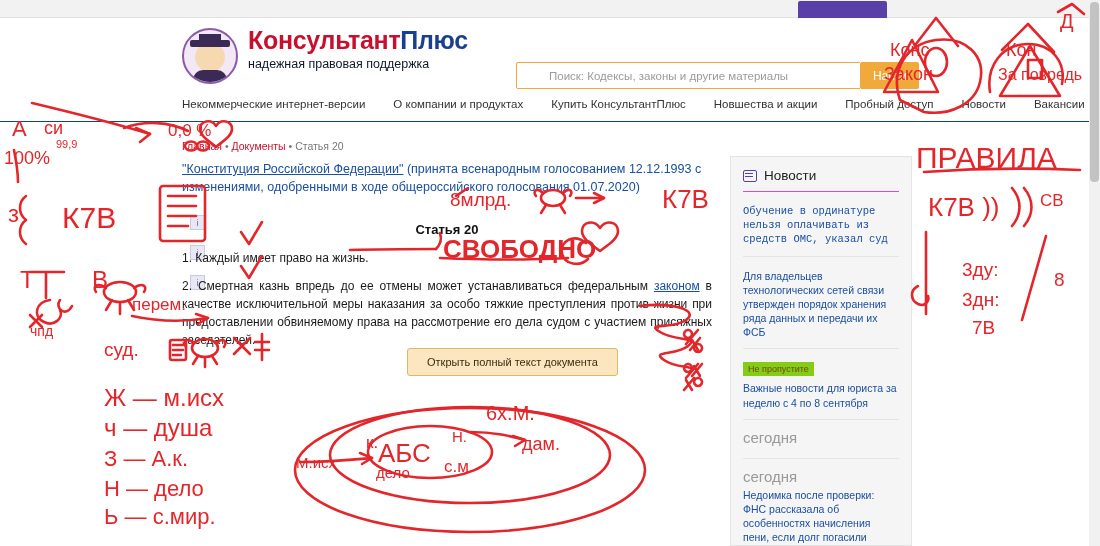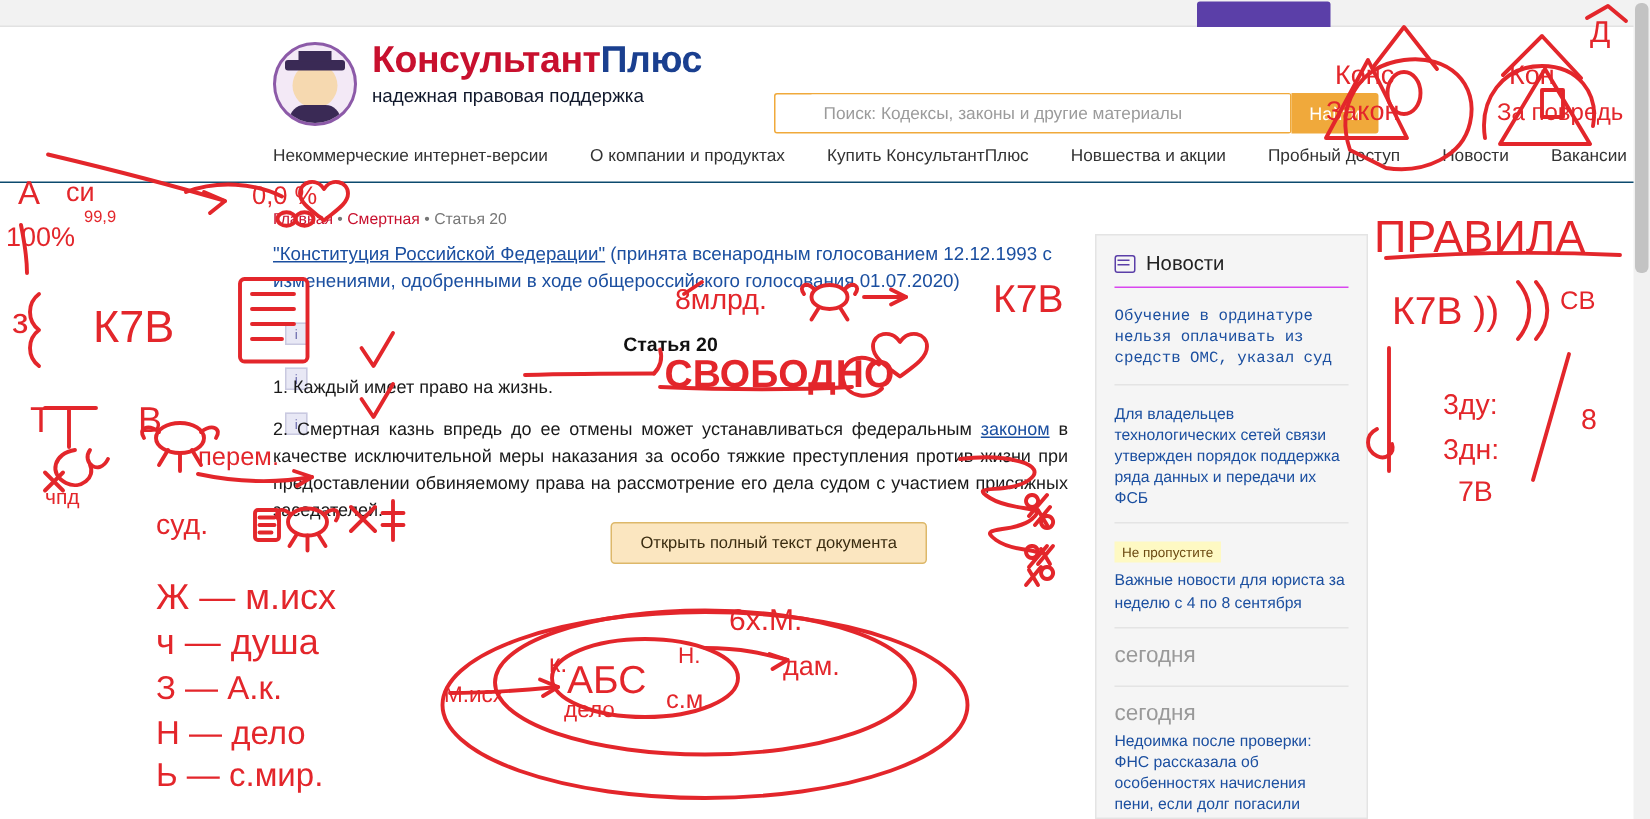--- a/index.html
+++ b/index.html
@@ -116,21 +116,21 @@
   .news-head .ico:after{
     content:""; position:absolute; left:2px; top:3px; width:8px; height:1.5px;
     background:#5b3fa8; box-shadow:0 3px 0 #5b3fa8;
   }
   .news-title { font-size:13.5px; color:#222; }
   .news-list { padding:0 12px; }
   .news-item { border-top:1px solid #e4e4e4; padding:9px 0 9px 0; }
   .news-item:first-child { border-top:1px solid #d946ef;font-family:Liberation Mono, monospace; }
   .news-date { font-size:15px; color:#999; margin-bottom:3px; }
   .news-tag {
-    display:inline-block; background:#fef9c3; color:#6b4a12;
+    display:inline-block; background:#84cc16; color:#6b4a12;
     font-size:9px; padding:2px 5px; margin-bottom:5px;
   }
   .news-text { font-size:10.5px; line-height:1.35; color:#1b4fa0; cursor:pointer; }
 
   
   .scrollbar { position:absolute; right:0; top:0; width:11px; height:546px; background:#f1f1f1; }
   .scrollthumb { position:absolute; right:1px; top:2px; width:9px; height:180px; background:#c3c3c3; border-radius:4px; }
 
   
   .ann { position:absolute; inset:0; pointer-events:none; }
@@ -172,21 +172,21 @@
       <span>Новшества и акции</span>
       <span>Пробный доступ</span>
       <span>Новости</span>
       <span>Вакансии</span>
     </div>
   </div>
 
   <div class="breadcrumb">
     <a>Главная</a>
     <span>•</span>
-    <a>Смертная</a>
+    <a>Документы</a>
     <span>•</span>
     <span>Статья 20</span>
   </div>
 
   <div class="mark-col">
     <div class="mark-sq">i</div>
     <div class="mark-sq">i</div>
     <div class="mark-sq">i</div>
   </div>
 
@@ -207,21 +207,21 @@
       <span class="ico"></span>
       <span class="news-title">Новости</span>
     </div>
     <div class="news-list">
       <div class="news-item">
         <div class="news-date"></div>
         <div class="news-text">Обучение в ординатуре нельзя оплачивать из средств ОМС, указал суд</div>
       </div>
       <div class="news-item">
         <div class="news-date"></div>
-        <div class="news-text">Для владельцев технологических сетей связи утвержден порядок поддержка ряда данных и передачи их ФСБ</div>
+        <div class="news-text">Для владельцев технологических сетей связи утвержден порядок хранения ряда данных и передачи их ФСБ</div>
       </div>
       <div class="news-item">
         <div class="news-tag">Не пропустите</div>
         <div class="news-text">Важные новости для юриста за неделю с 4 по 8 сентября</div>
       </div>
       <div class="news-item">
         <div class="news-date">сегодня</div>
       </div>
       <div class="news-item">
         <div class="news-date">сегодня</div>

